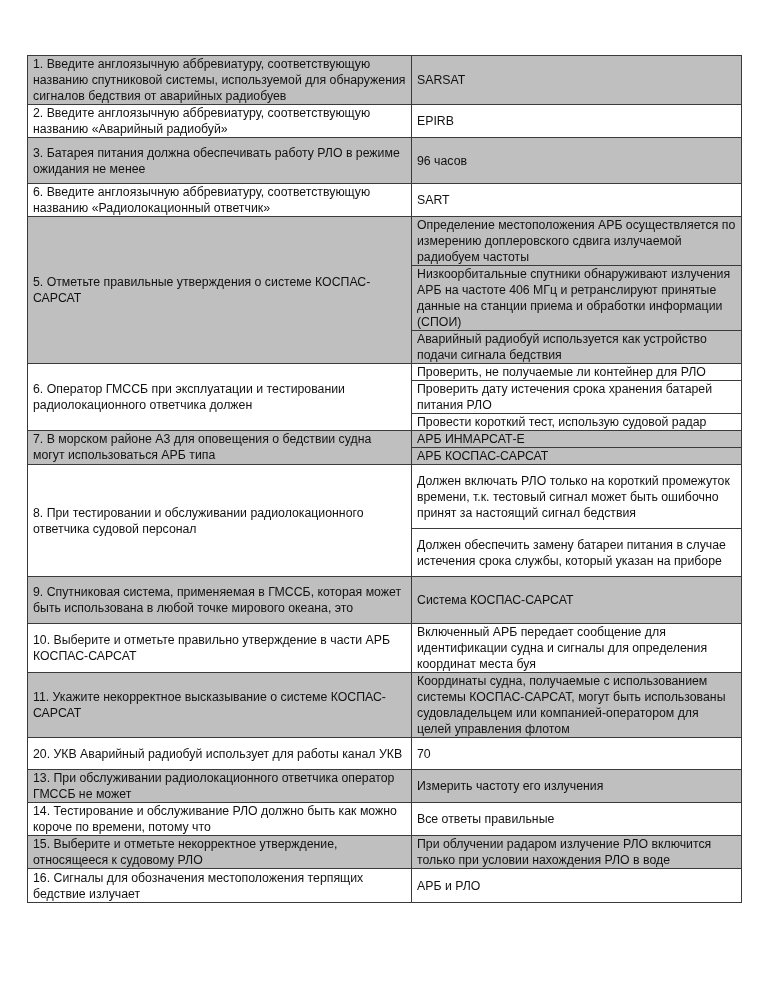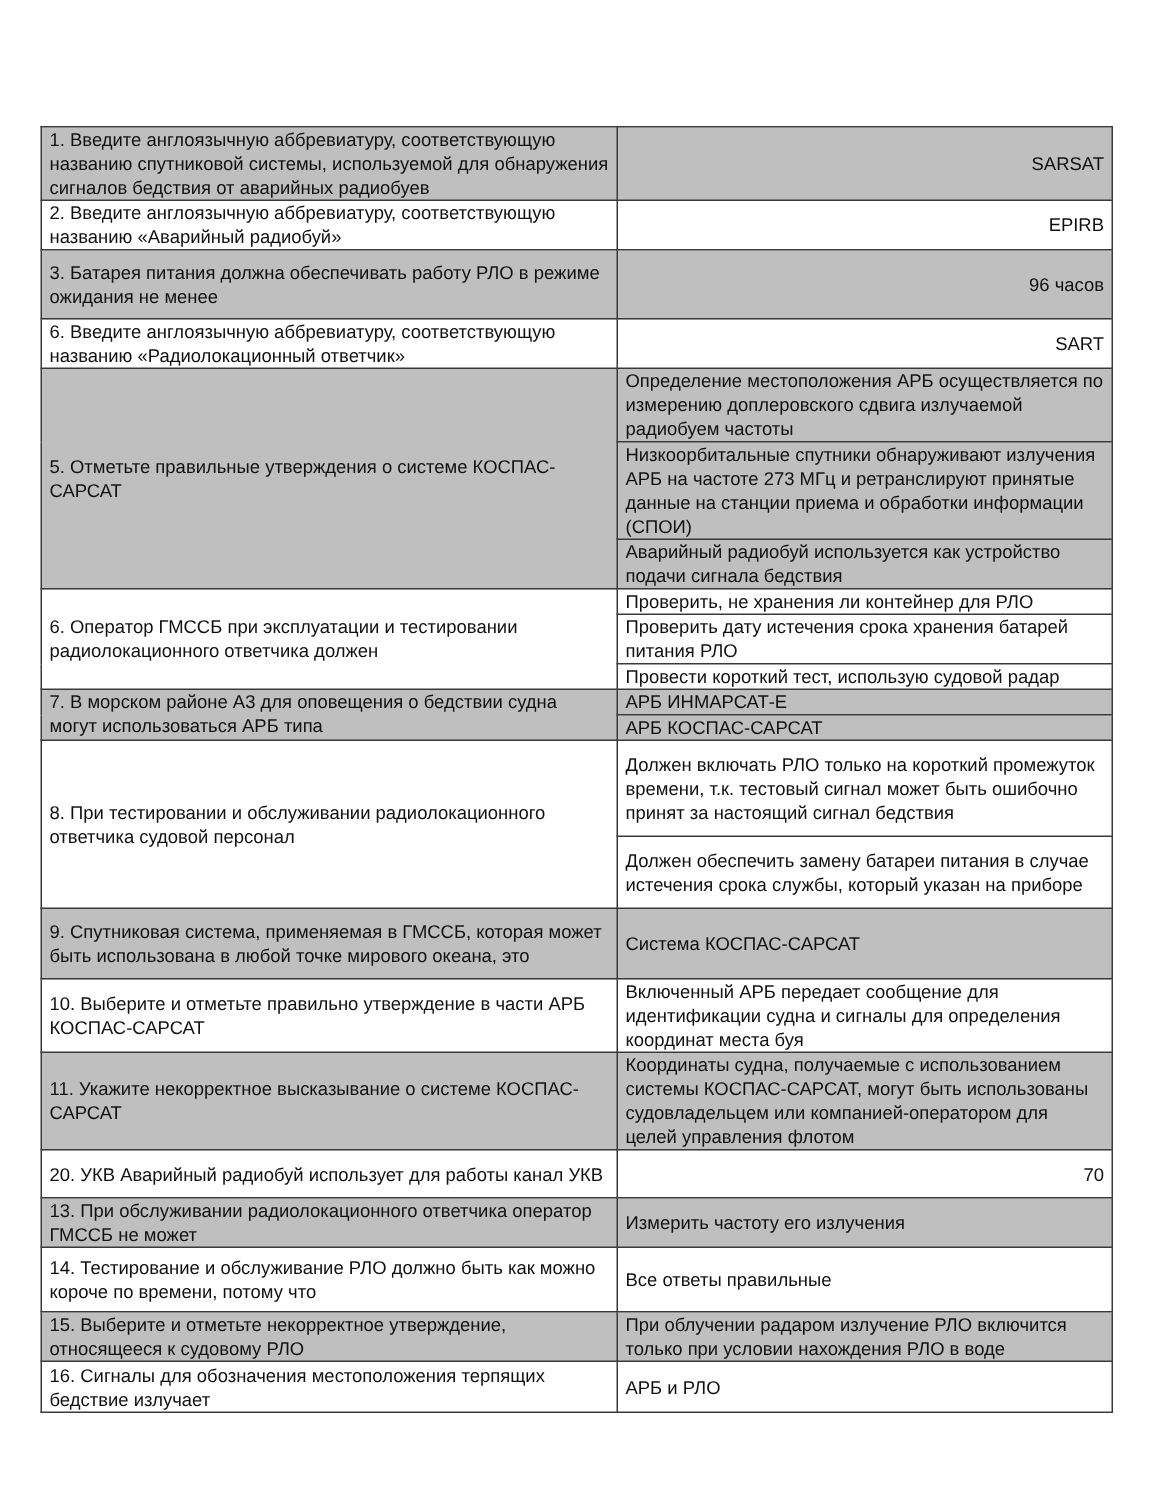--- a/index.html
+++ b/index.html
@@ -1,23 +1,23 @@
 <!DOCTYPE html>
 <html><head>
 <meta charset="utf-8">
 <style>
   html, body { margin: 0; padding: 0; background: #ffffff; }
   body { width: 768px; height: 994px; position: relative; overflow: hidden;
          font-family: "Liberation Sans", "DejaVu Sans", sans-serif; color: #111; }
-  .tbl { position: absolute; left: 27px; top: 84px; width: 714px;
+  .tbl { position: absolute; left: 27px; top: 55px; width: 714px;
          border-collapse: collapse; table-layout: fixed; font-size: 12.3px; line-height: 16px; padding-left: 48px; }
   .tbl td { border: 1px solid #3a3a3a; padding: 0 5px; vertical-align: middle; }
   .tbl td.q { width: 373px; }
   .tbl td.a { width: 319px; }
-  .tbl td.c { text-align: right; }
+  .tbl td.c { text-align: left; }
   .tbl td.t { vertical-align: top; }
   .g { background: #bfbfbf; }
   .w { background: #ffffff; }
 </style>
 </head>
 <body>
 
 <table class="tbl">
   <tbody>
     <tr class="g" style="height:48px">
@@ -35,29 +35,29 @@
     <tr class="w" style="height:32px">
       <td class="q">6. Введите англоязычную аббревиатуру, соответствующую названию «Радиолокационный ответчик»</td>
       <td class="a c">SART</td>
     </tr>
 
     <tr class="g" style="height:48px">
       <td class="q" rowspan="3">5. Отметьте правильные утверждения о системе КОСПАС-САРСАТ</td>
       <td class="a">Определение местоположения АРБ осуществляется по измерению доплеровского сдвига излучаемой радиобуем частоты</td>
     </tr>
     <tr class="g" style="height:64px">
-      <td class="a">Низкоорбитальные спутники обнаруживают излучения АРБ на частоте 273 МГц и ретранслируют принятые данные на станции приема и обработки информации (СПОИ)</td>
+      <td class="a">Низкоорбитальные спутники обнаруживают излучения АРБ на частоте 406 МГц и ретранслируют принятые данные на станции приема и обработки информации (СПОИ)</td>
     </tr>
     <tr class="g" style="height:32px">
       <td class="a">Аварийный радиобуй используется как устройство подачи сигнала бедствия</td>
     </tr>
 
     <tr class="w" style="height:17px">
       <td class="q" rowspan="3">6. Оператор ГМССБ при эксплуатации и тестировании радиолокационного ответчика должен</td>
-      <td class="a">Проверить, не хранения ли контейнер для РЛО</td>
+      <td class="a">Проверить, не получаемые ли контейнер для РЛО</td>
     </tr>
     <tr class="w" style="height:32px">
       <td class="a">Проверить дату истечения срока хранения батарей питания РЛО</td>
     </tr>
     <tr class="w" style="height:16px">
       <td class="a">Провести короткий тест, использую судовой радар</td>
     </tr>
 
     <tr class="g" style="height:16px">
       <td class="q t" rowspan="2">7. В морском районе А3 для оповещения о бедствии судна могут использоваться АРБ типа</td>
@@ -93,21 +93,21 @@
     <tr class="w" style="height:32px">
       <td class="q">20. УКВ Аварийный радиобуй использует для работы канал УКВ</td>
       <td class="a c">70</td>
     </tr>
 
     <tr class="g" style="height:33px">
       <td class="q">13. При обслуживании радиолокационного ответчика оператор ГМССБ не может</td>
       <td class="a">Измерить частоту его излучения</td>
     </tr>
 
-    <tr class="w" style="height:43px">
+    <tr class="w" style="height:33px">
       <td class="q">14. Тестирование и обслуживание РЛО должно быть как можно короче по времени, потому что</td>
       <td class="a">Все ответы правильные</td>
     </tr>
 
     <tr class="g" style="height:31px">
       <td class="q">15. Выберите и отметьте некорректное утверждение, относящееся к судовому РЛО</td>
       <td class="a">При облучении радаром излучение РЛО включится только при условии нахождения РЛО в воде</td>
     </tr>
 
     <tr class="w" style="height:34px">

